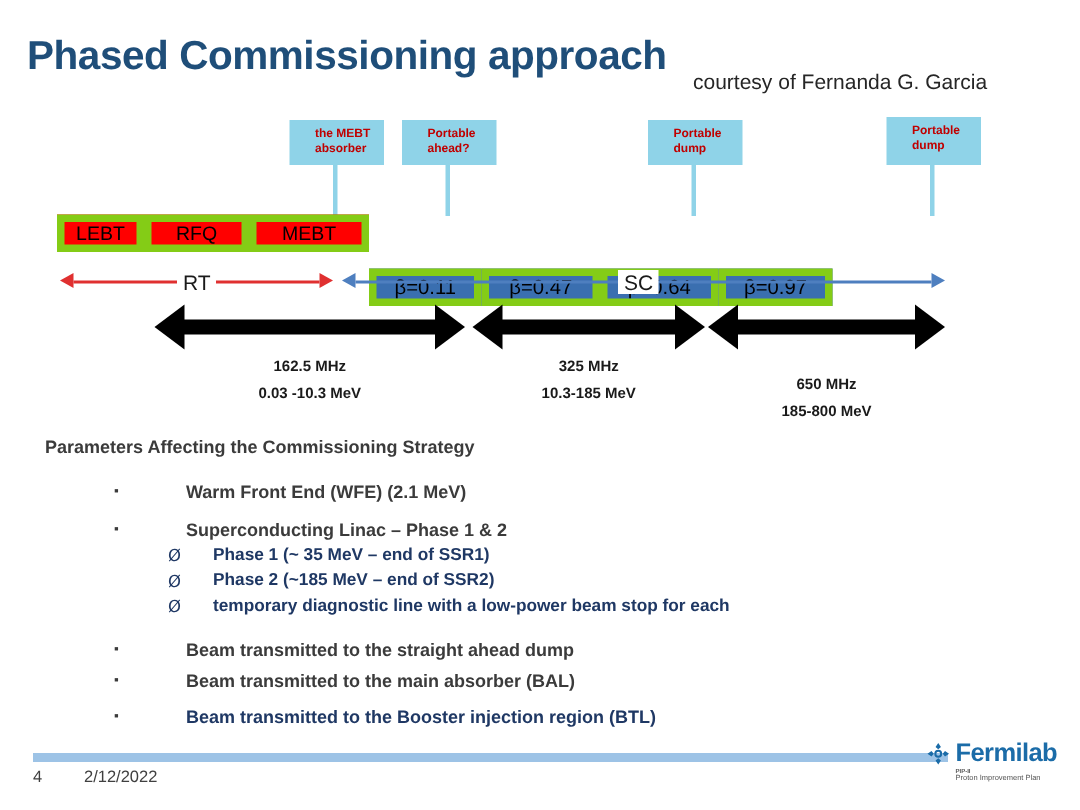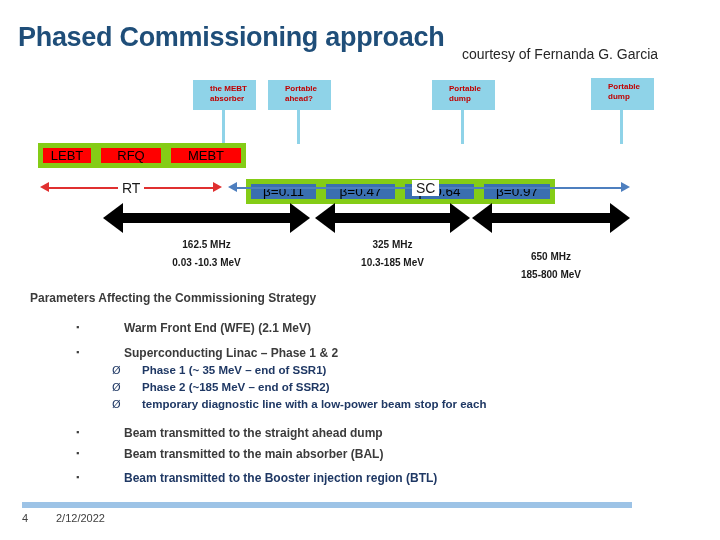--- a/index.html
+++ b/index.html
@@ -205,14 +205,23 @@
       <div class="sub" style="left: 112px; top: 398px;">
         <span class="mark">Ø</span>
         <span class="txt">temporary diagnostic line with a low-power beam stop for each</span>
       </div>
     </div>
 
   <div class="footbar"></div>
   <div class="pagenum">4</div>
   <div class="footdate">2/12/2022</div>
 
+  <div class="logo">
+    <svg class="fmark" viewBox="0 0 100 100">
+      <path fill="#1B6CA8" d="M50 2 L62 20 L50 30 L38 20 Z M2 50 L20 38 L30 50 L20 62 Z M98 50 L80 62 L70 50 L80 38 Z M50 98 L38 80 L50 70 L62 80 Z"></path>
+      <circle cx="50" cy="50" r="13" fill="none" stroke="#1B6CA8" stroke-width="9"></circle>
+    </svg>
+    <div class="fname">Fermilab</div>
+    <div class="sub1">PIP-II</div>
+    <div class="sub2">Proton Improvement Plan</div>
+  </div>
 
 </div>
 
 </body></html>

